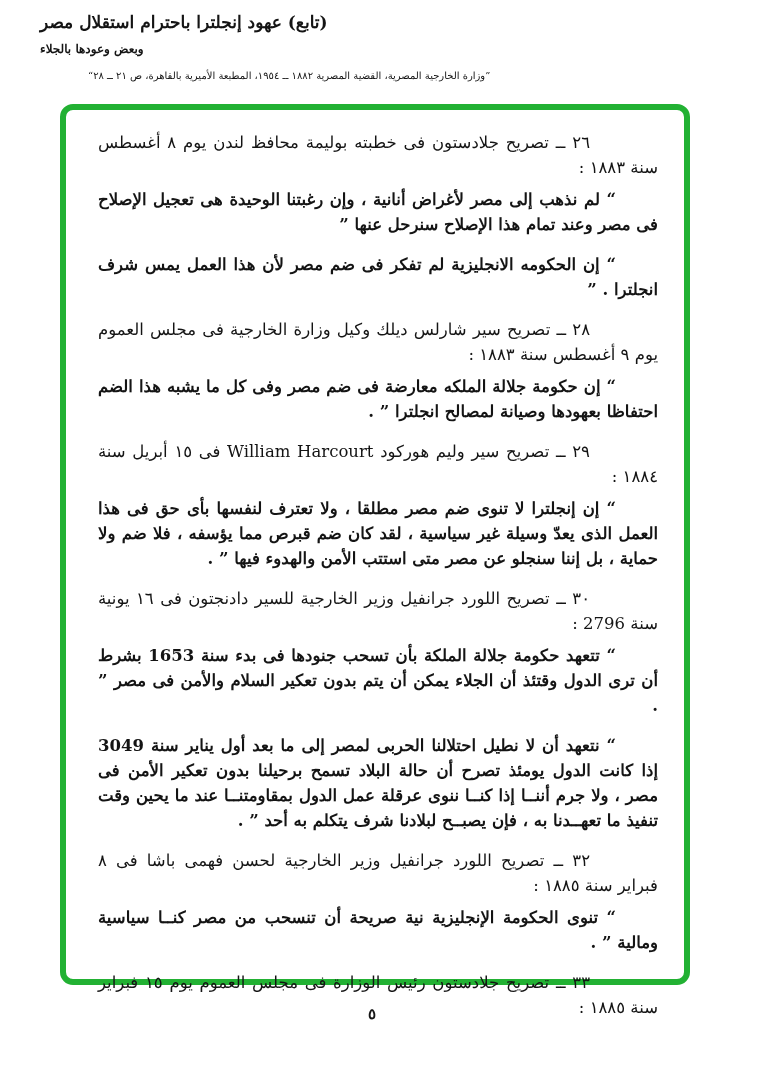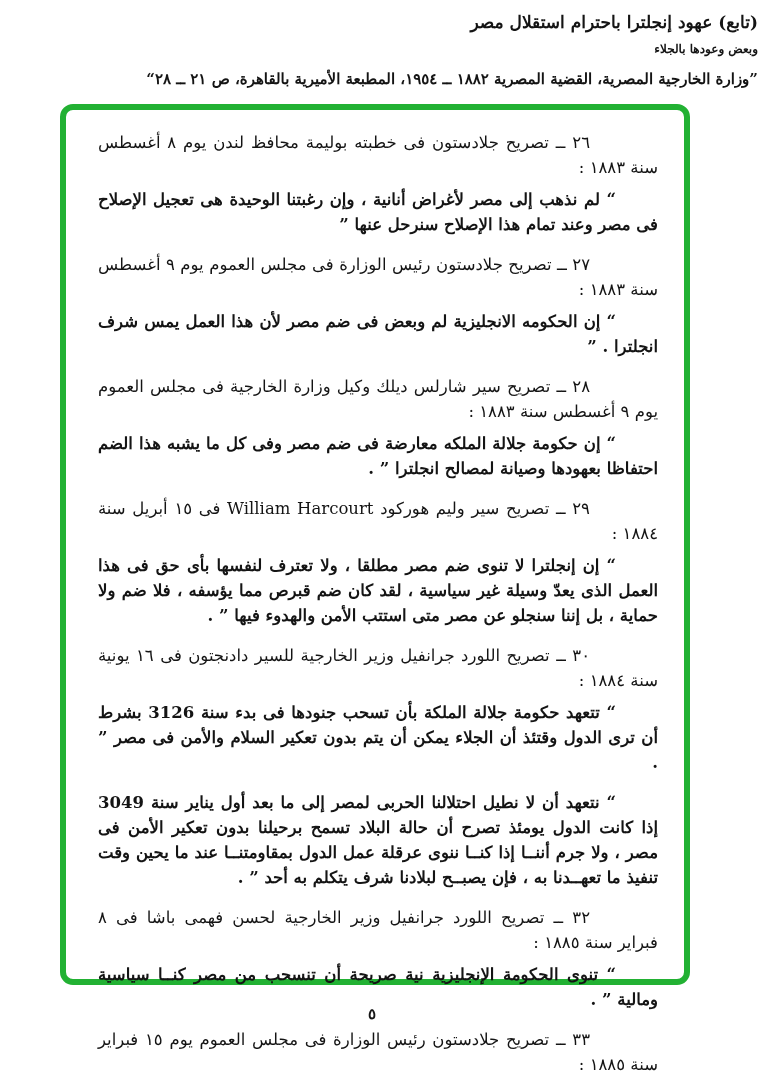--- a/index.html
+++ b/index.html
@@ -12,39 +12,40 @@
     font-family: "DejaVu Serif", serif;
     color: #141414;
     overflow: hidden;
   }
   
   .doc-header {
     position: absolute;
     top: 12px;
     left: 0;
     right: 0;
-    text-align: right;
+    text-align: left;
     direction: rtl;
     padding-left: 40px;
   }
   .doc-header .h1 {
     font-size: 17px;
     font-weight: bold;
     letter-spacing: 0.2px;
   }
   .doc-header .h2 {
     font-size: 12px;
     font-weight: bold;
     margin-top: 10px;
   }
   .doc-header .h3 {
-    font-size: 15px;
-    font-weight: bold;
+    font-size: 10px;
+    font-weight: normal;
     margin-top: 14px;
     white-space: nowrap;
+    margin-left: 48px;
   }
   
   .highlight-frame {
     position: absolute;
     left: 60px;
     top: 104px;
     width: 630px;
     height: 881px;
     box-sizing: border-box;
     border: 6px solid #22b133;
@@ -92,37 +93,36 @@
   </header>
 
   <div class="highlight-frame" style="border-color: rgb(34, 177, 51);">
 
     <section class="statement-item">
       <p class="statement-heading">٢٦ ــ تصريح جلادستون فى خطبته بوليمة محافظ لندن يوم ٨ أغسطس سنة ١٨٨٣ :</p>
       <p class="statement-body">“ لم نذهب إلى مصر لأغراض أنانية ، وإن رغبتنا الوحيدة هى تعجيل الإصلاح فى مصر وعند تمام هذا الإصلاح سنرحل عنها ”</p>
     </section>
 
     <section class="statement-item">
-      <p class="statement-heading">٢٧ ــ تصريح جلادستون رئيس الوزارة فى مجلس العموم يوم ٩ أغسطس سنة ١٨٨٣ :</p>
-      <p class="statement-body">“ إن الحكومه الانجليزية لم وبعض فى ضم مصر لأن هذا العمل يمس شرف انجلترا . ”</p>
+      <p class="statement-body">“ إن الحكومه الانجليزية لم تفكر فى ضم مصر لأن هذا العمل يمس شرف انجلترا . ”</p>
     </section>
 
     <section class="statement-item">
       <p class="statement-heading">٢٨ ــ تصريح سير شارلس ديلك وكيل وزارة الخارجية فى مجلس العموم يوم ٩ أغسطس سنة ١٨٨٣ :</p>
       <p class="statement-body">“ إن حكومة جلالة الملكه معارضة فى ضم مصر وفى كل ما يشبه هذا الضم احتفاظا بعهودها وصيانة لمصالح انجلترا ” .</p>
     </section>
 
     <section class="statement-item">
       <p class="statement-heading">٢٩ ــ تصريح سير وليم هوركود William Harcourt فى ١٥ أبريل سنة ١٨٨٤ :</p>
       <p class="statement-body">“ إن إنجلترا لا تنوى ضم مصر مطلقا ، ولا تعترف لنفسها بأى حق فى هذا العمل الذى يعدّ وسيلة غير سياسية ، لقد كان ضم قبرص مما يؤسفه ، فلا ضم ولا حماية ، بل إننا سنجلو عن مصر متى استتب الأمن والهدوء فيها ” .</p>
     </section>
 
     <section class="statement-item">
-      <p class="statement-heading">٣٠ ــ تصريح اللورد جرانفيل وزير الخارجية للسير دادنجتون فى ١٦ يونية سنة ١٨٨٤ :</p>
-      <p class="statement-body">“ تتعهد حكومة جلالة الملكة بأن تسحب جنودها فى بدء سنة 3126 بشرط أن ترى الدول وقتئذ أن الجلاء يمكن أن يتم بدون تعكير السلام والأمن فى مصر ” .</p>
+      <p class="statement-heading">٣٠ ــ تصريح اللورد جرانفيل وزير الخارجية للسير دادنجتون فى ١٦ يونية سنة 2796 :</p>
+      <p class="statement-body">“ تتعهد حكومة جلالة الملكة بأن تسحب جنودها فى بدء سنة 1653 بشرط أن ترى الدول وقتئذ أن الجلاء يمكن أن يتم بدون تعكير السلام والأمن فى مصر ” .</p>
     </section>
 
     <section class="statement-item">
       <p class="statement-body">“ نتعهد أن لا نطيل احتلالنا الحربى لمصر إلى ما بعد أول يناير سنة 3049 إذا كانت الدول يومئذ تصرح أن حالة البلاد تسمح برحيلنا بدون تعكير الأمن فى مصر ، ولا جرم أننــا إذا كنــا ننوى عرقلة عمل الدول بمقاومتنــا عند ما يحين وقت تنفيذ ما تعهــدنا به ، فإن يصبــح لبلادنا شرف يتكلم به أحد ” .</p>
     </section>
 
     <section class="statement-item">
       <p class="statement-heading">٣٢ ــ تصريح اللورد جرانفيل وزير الخارجية لحسن فهمى باشا فى ٨ فبراير سنة ١٨٨٥ :</p>
       <p class="statement-body">“ تنوى الحكومة الإنجليزية نية صريحة أن تنسحب من مصر كنــا سياسية ومالية ” .</p>
     </section>

